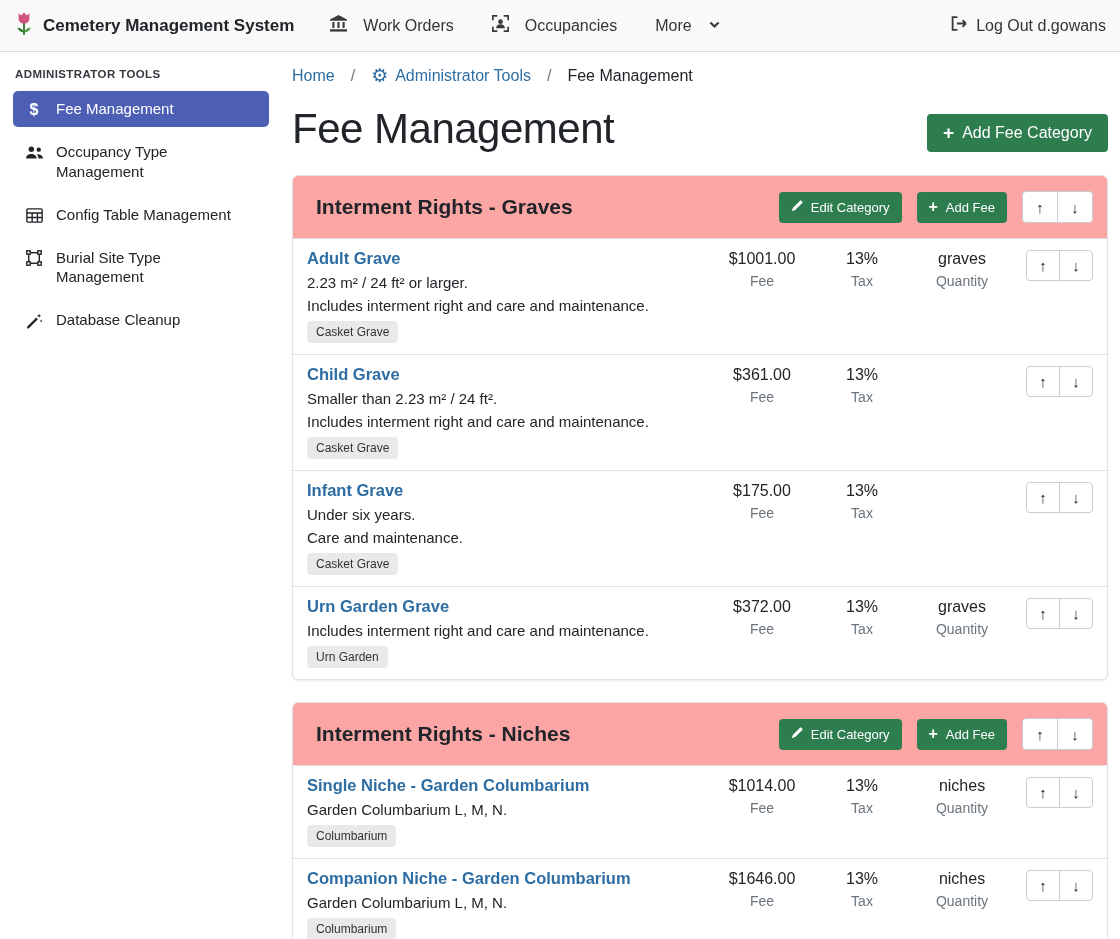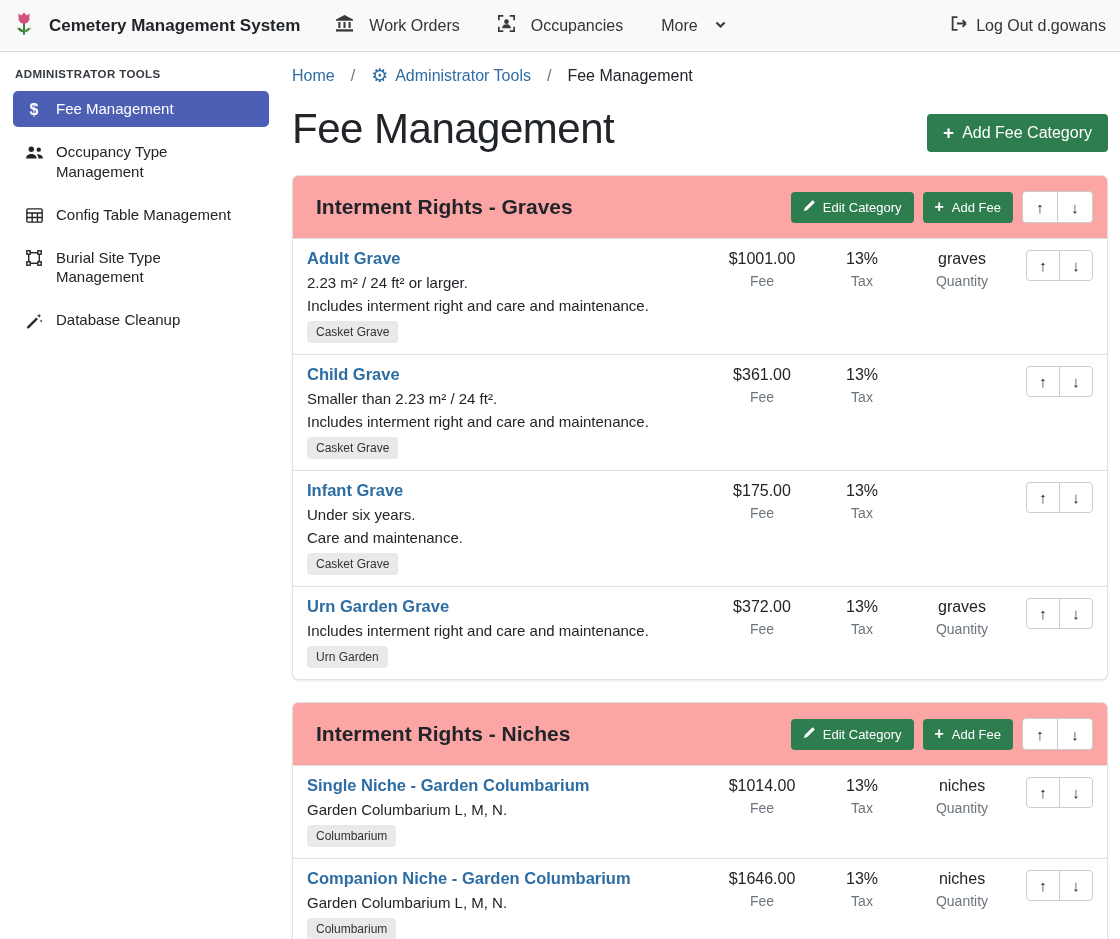--- a/index.html
+++ b/index.html
@@ -3,21 +3,21 @@
 <meta charset="utf-8">
 <style>
   * { margin:0; padding:0; box-sizing:border-box; }
   html,body { width:1120px; height:939px; overflow:hidden; }
   body { font-family:"Liberation Sans","DejaVu Sans",sans-serif; background:#fff; color:#212529; }
   .app { width:1120px; height:939px; display:flex; flex-direction:column; }
 
   
   .navbar { height:52px; flex:0 0 52px; background:#f9f9f9; border-bottom:1px solid #dcdcdc;
             display:flex; align-items:center; padding:0 14px; }
-  .brand { display:flex; align-items:center; gap:15px; font-weight:bold; font-size:17px; color:#212529;
+  .brand { display:flex; align-items:center; gap:9px; font-weight:bold; font-size:17px; color:#212529;
            text-decoration:none; cursor:pointer; }
   .nav-links { display:flex; align-items:center; gap:38px; margin-left:36px; }
   .nav-link { display:flex; align-items:center; gap:16px; color:#343434; font-size:16px;
               text-decoration:none; cursor:pointer; }
   .logout { margin-left:auto; display:flex; align-items:center; gap:8px; color:#343434; font-size:16px;
             text-decoration:none; cursor:pointer; }
 
   
   .layout { flex:1; display:flex; overflow:hidden; }
   .sidebar { width:282px; flex:0 0 282px; padding:12px 13px; }
@@ -50,21 +50,21 @@
   .btn-sm { font-size:13px; padding:8px 12px; }
   .plus { font-weight:bold; font-size:16px; line-height:.9; }
   .btn-lg .plus { font-size:19px; }
 
   
   .card { border:1px solid #e2e2e2; border-radius:6px; box-shadow:0 1px 2px rgba(0,0,0,.09);
           margin-top:22px; background:#fff; overflow:hidden; }
   .card-header { background:#fca5a5; border-bottom:1px solid #dedede; padding:15px 14px;
                  display:flex; align-items:center; }
   .card-title { font-size:21px; font-weight:600; flex:1; padding-left:9px; color:#212529; }
-  .header-actions { display:flex; align-items:center; gap:9px; }
+  .header-actions { display:flex; align-items:center; gap:15px; }
 
   .btn-group { display:inline-flex; }
   .btn-arrow { width:36px; height:32px; background:#fff; border:1px solid #c9cdd2; color:#212529;
                font-size:15px; display:flex; align-items:center; justify-content:center; cursor:pointer; }
   .btn-group .btn-arrow:first-child { border-radius:4px 0 0 4px; }
   .btn-group .btn-arrow:last-child { border-radius:0 4px 4px 0; margin-left:-1px; }
 
   .fee-row { display:flex; align-items:flex-start; padding:9px 14px 11px;justify-content:space-between; }
   .fee-row + .fee-row { border-top:1px solid #dee2e6; }
   .fee-main { flex:1; padding-right:10px; min-width:0; }

